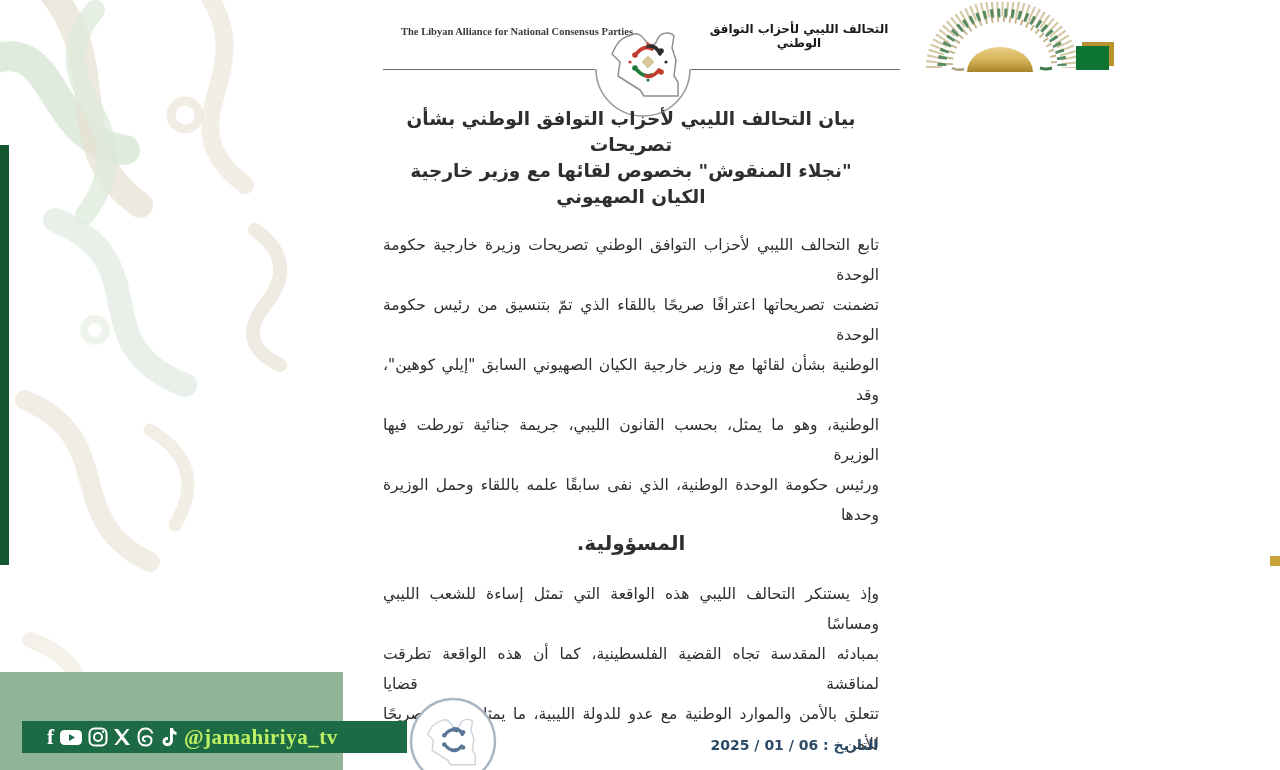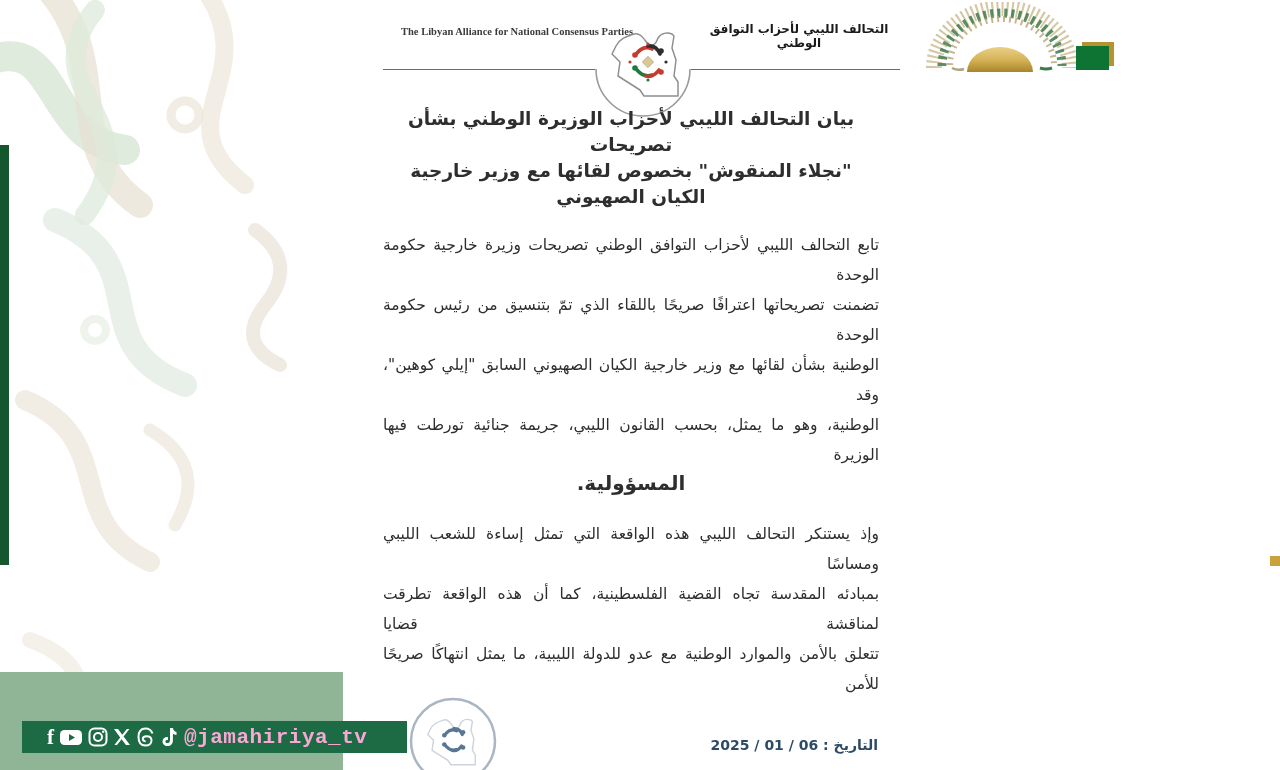--- a/index.html
+++ b/index.html
@@ -47,22 +47,22 @@
   .cline{font-size:20px;font-weight:bold;line-height:27px;text-align:center;}
   
   .sage-rect{position:absolute;left:0;top:672px;width:343px;height:98px;background:#8fb496;}
   .social-bar{
     position:absolute;left:22px;top:721px;width:385px;height:32px;background:#1c6b44;
     display:flex;align-items:center;padding:0 0 0 25px;box-sizing:border-box;gap:5px;
   }
   .social-bar .ic{display:flex;align-items:center;justify-content:center;height:22px;}
   .fb-f{color:#fff;font-family:"Liberation Serif", serif;font-weight:bold;font-size:21px;line-height:22px;}
   .handle{
-    color:#f9a8d4;font-weight:bold;font-size:21px;letter-spacing:0.5px;margin-right:4px;
-    margin-left:2px;font-family:Liberation Mono, monospace;white-space:nowrap;
+    color:#bef264;font-weight:bold;font-size:21px;letter-spacing:0.5px;margin-right:4px;
+    margin-left:2px;font-family:Liberation Serif, serif;white-space:nowrap;
   }
   .circle-logo{position:absolute;left:408px;top:696px;}
   .date{
     position:absolute;right:402px;top:737px;direction:rtl;white-space:nowrap;
     font-size:14px;font-weight:bold;color:#2c4a66;
   }
 </style>
 </head>
 <body>
 
@@ -127,28 +127,29 @@
   <path d="M45,70 A33,25 0 0 1 111,70 Z" fill="url(#gold)"></path>
   <path d="M118,66 q6,2 12,0" stroke="#3e7a4a" stroke-width="3" fill="none"></path>
   <path d="M30,66 q6,3 12,1" stroke="#9a8b60" stroke-width="2.5" fill="none" opacity="0.8"></path>
 </svg>
 
 <div class="flag flag-gold"></div>
 <div class="flag flag-green"></div>
 <div class="gold-sliver"></div>
 
 <div class="content">
-  <div class="stmt-title">بيان التحالف الليبي لأحزاب الوزيرة الوطني بشأن تصريحات</div>
+  <div class="stmt-title">بيان التحالف الليبي لأحزاب التوافق الوطني بشأن تصريحات</div>
   <div class="stmt-title">"نجلاء المنقوش" بخصوص لقائها مع وزير خارجية الكيان الصهيوني</div>
 
   <div class="para p1">
     <div class="jline">تابع التحالف الليبي لأحزاب التوافق الوطني تصريحات وزيرة خارجية حكومة الوحدة</div>
     <div class="jline">تضمنت تصريحاتها اعترافًا صريحًا باللقاء الذي تمّ بتنسيق من رئيس حكومة الوحدة</div>
     <div class="jline">الوطنية بشأن لقائها مع وزير خارجية الكيان الصهيوني السابق "إيلي كوهين"، وقد</div>
     <div class="jline">الوطنية، وهو ما يمثل، بحسب القانون الليبي، جريمة جنائية تورطت فيها الوزيرة</div>
+    <div class="jline">ورئيس حكومة الوحدة الوطنية، الذي نفى سابقًا علمه باللقاء وحمل الوزيرة وحدها</div>
     <div class="cline">المسؤولية.</div>
   </div>
 
   <div class="para p2">
     <div class="jline">وإذ يستنكر التحالف الليبي هذه الواقعة التي تمثل إساءة للشعب الليبي ومساسًا</div>
     <div class="jline">بمبادئه المقدسة تجاه القضية الفلسطينية، كما أن هذه الواقعة تطرقت لمناقشة قضايا</div>
     <div class="jline">تتعلق بالأمن والموارد الوطنية مع عدو للدولة الليبية، ما يمثل انتهاكًا صريحًا للأمن</div>
 
   </div>
 

